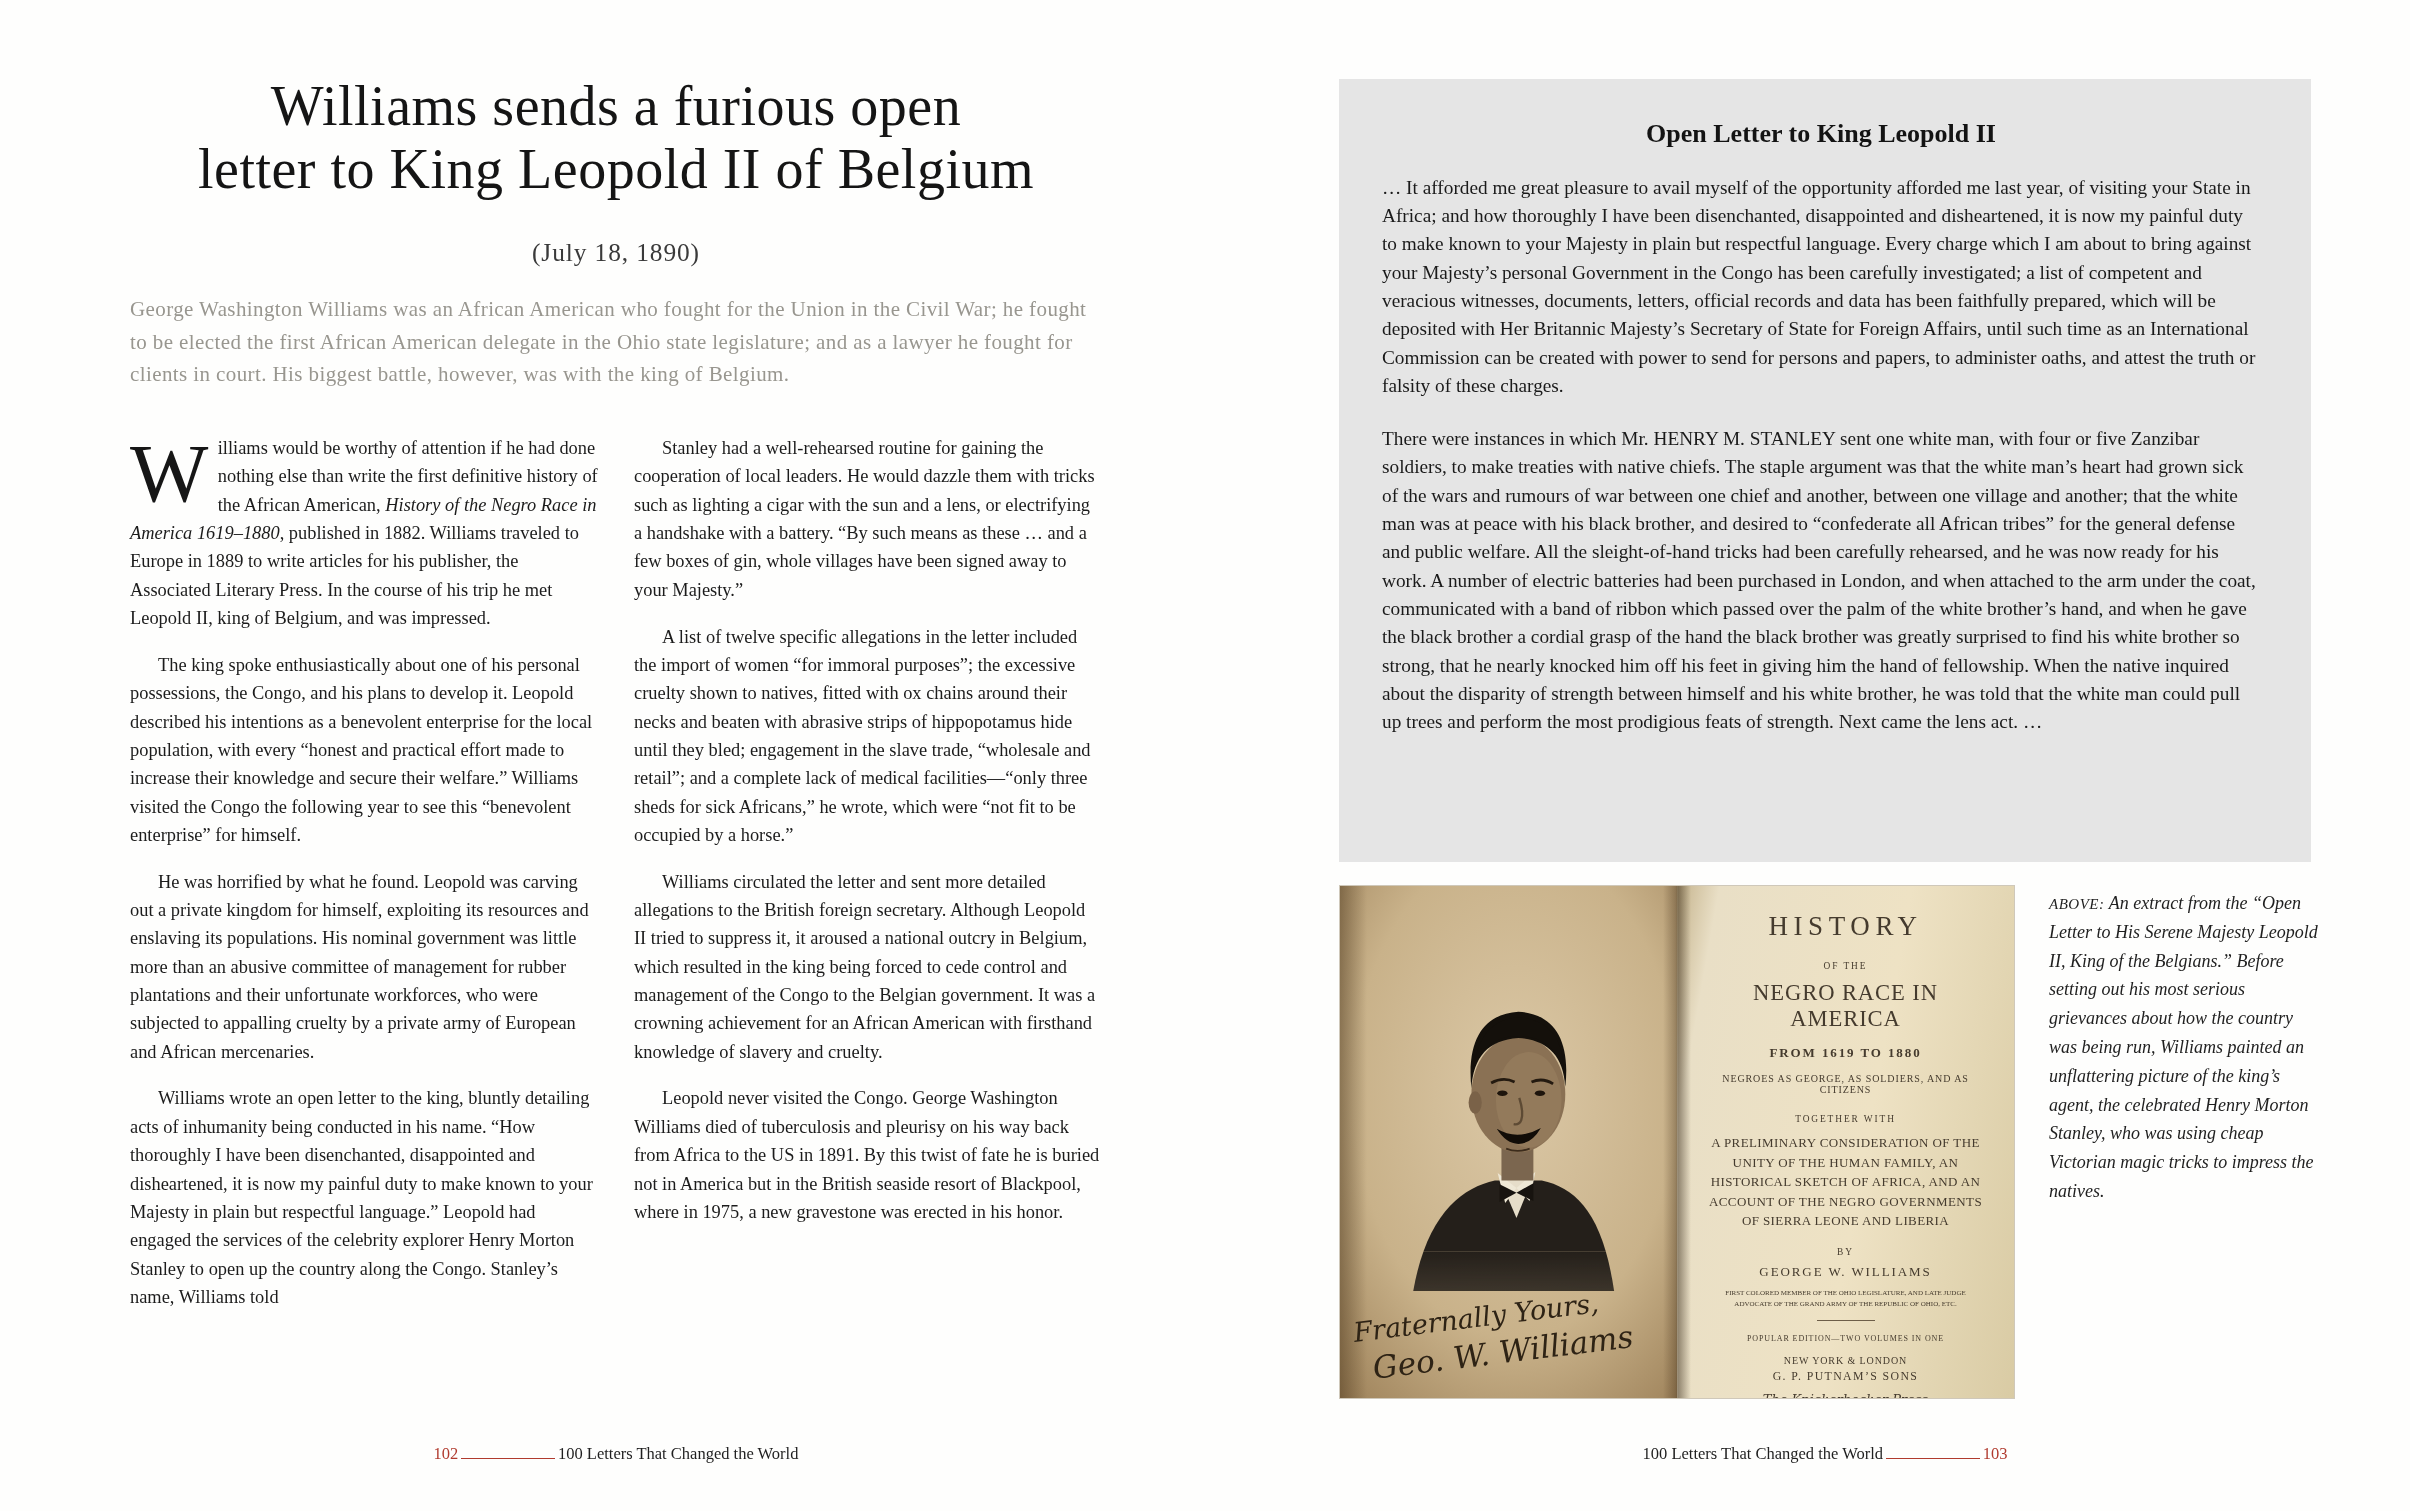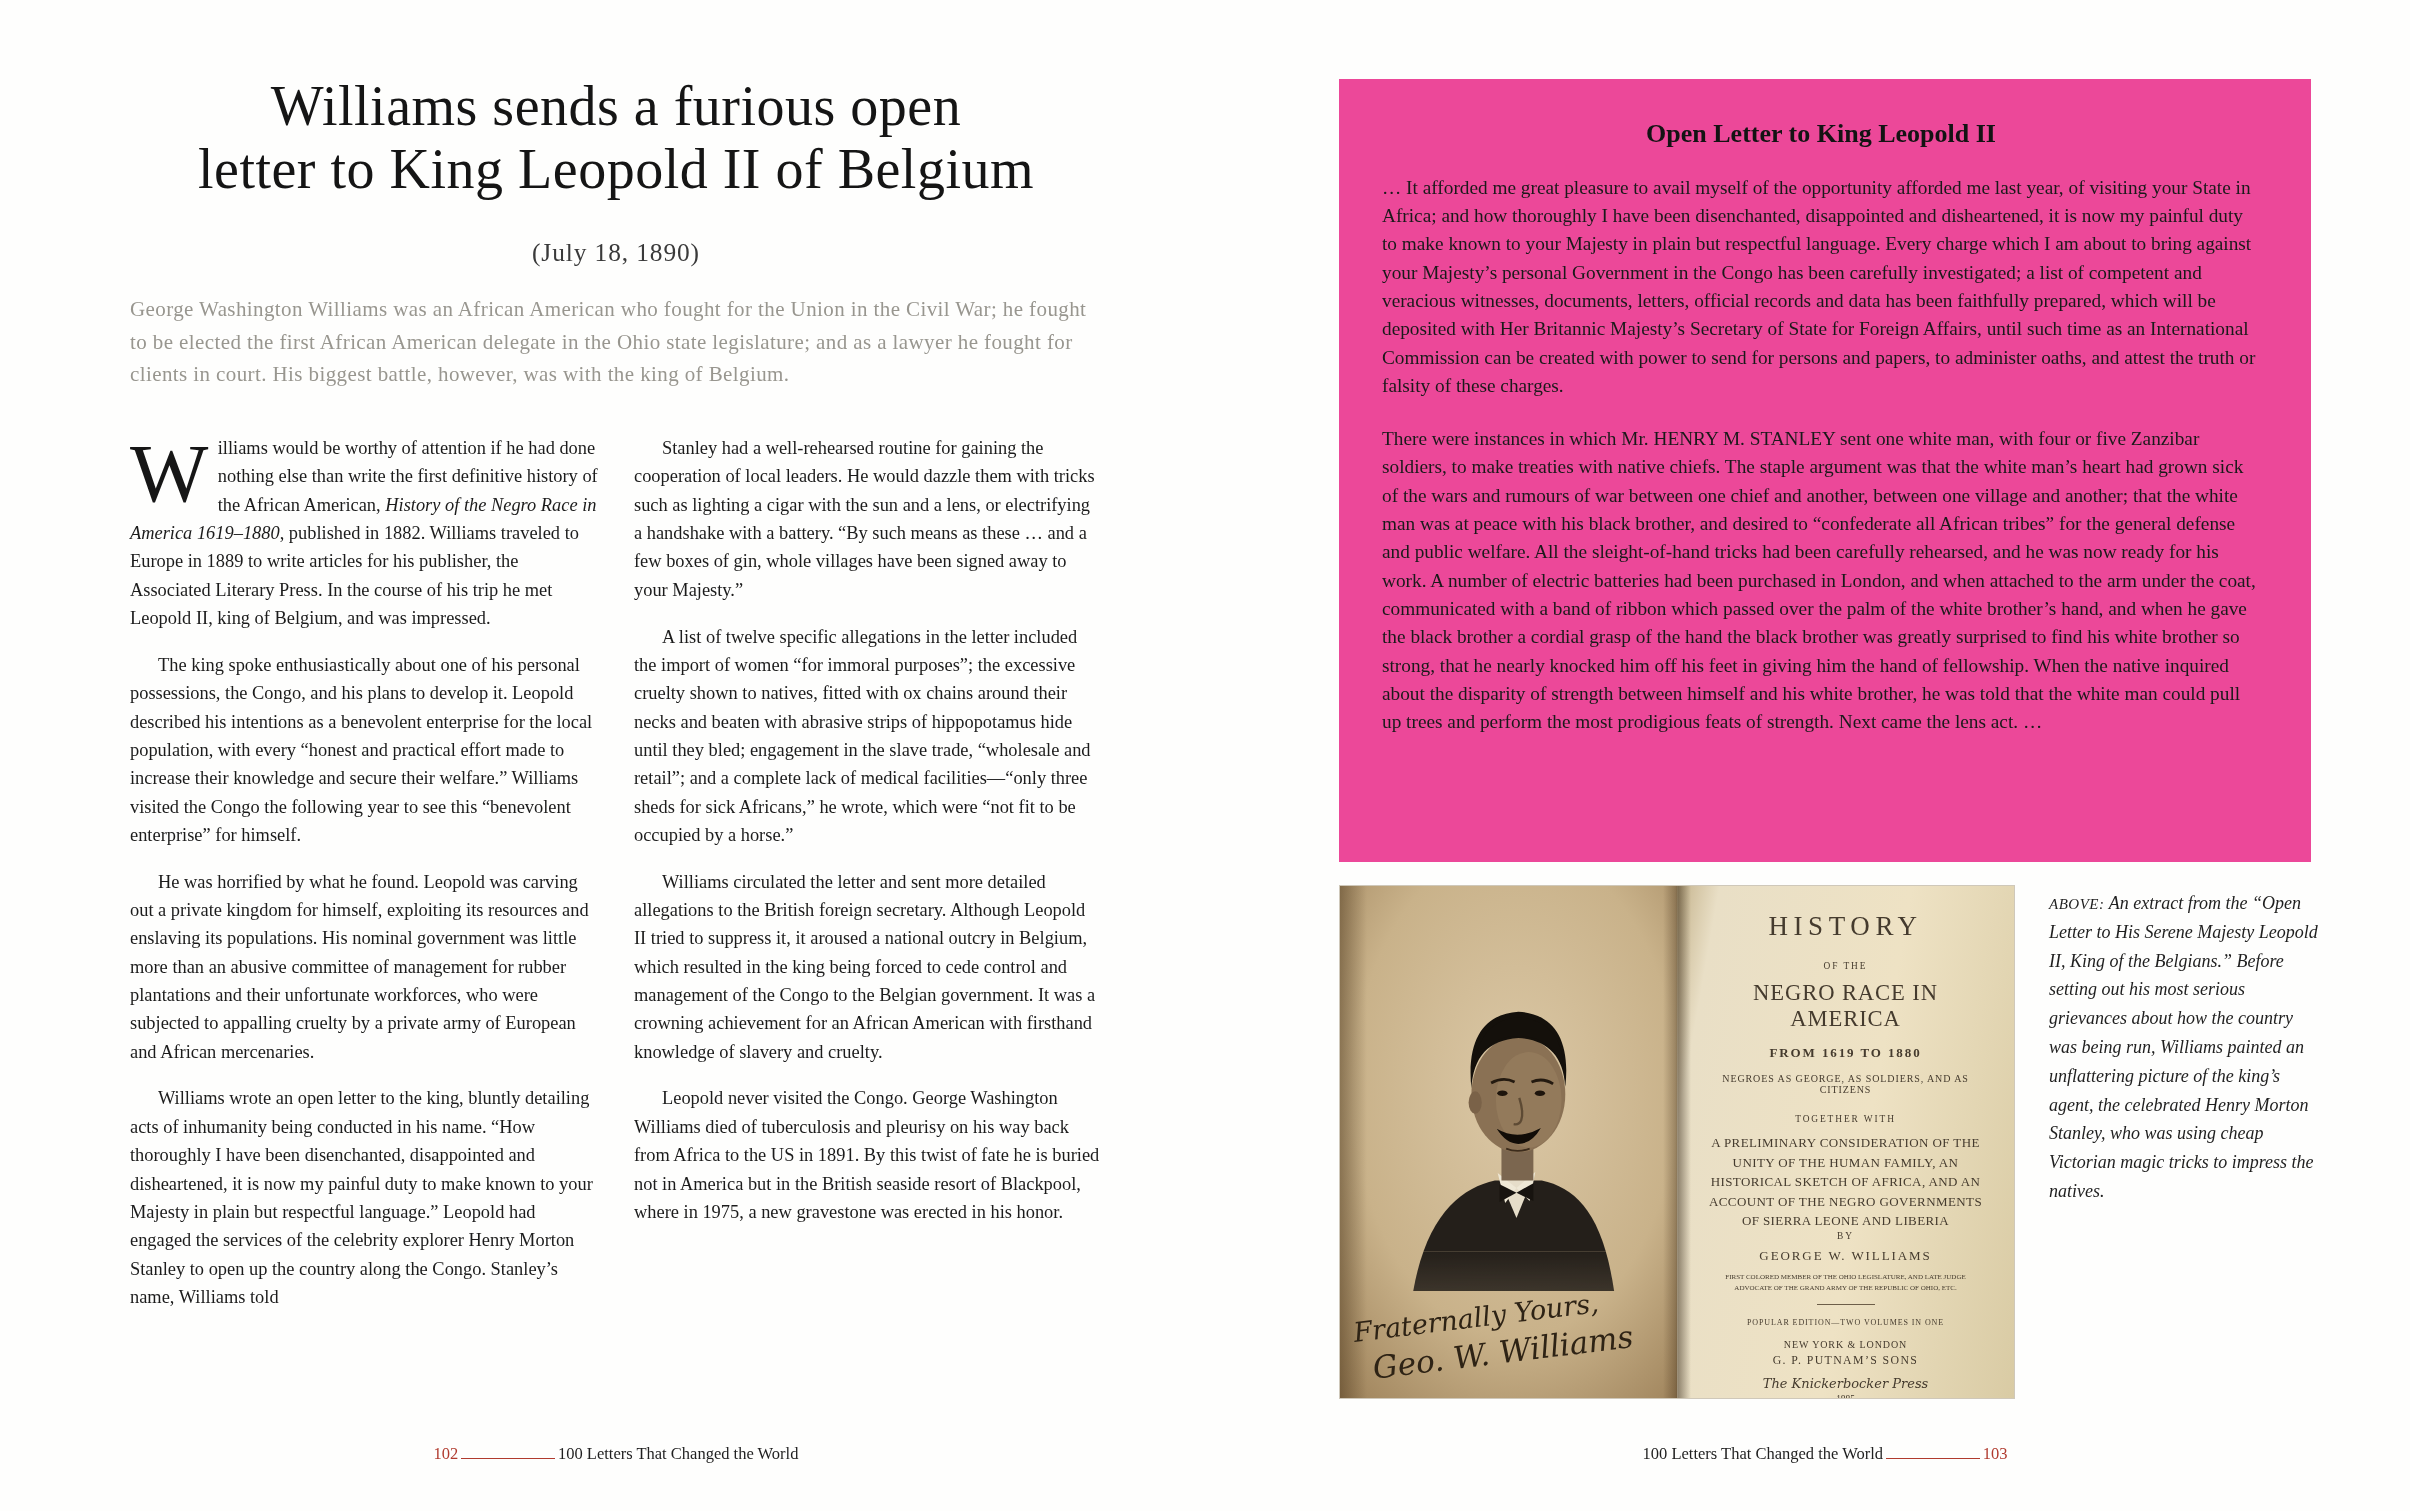--- a/index.html
+++ b/index.html
@@ -19,21 +19,21 @@
   .col{width:468px;}
   .bp{font-size:18.4px;line-height:1.54;color:#1c1c1c;text-align:left;}
   .bp.indent{text-indent:28px;}
   .dropcap{float:left;font-size:83px;line-height:.76;padding:7.5px 9.4px 0 0;color:#161616;}
   .page-footer{position:absolute;bottom:47px;left:0;width:100%;text-align:center;font-size:16.5px;color:#1f1f1f;white-space:nowrap;}
   .pgnum{color:#b03a2e;}
   .frule{display:inline-block;width:94px;height:2.8px;border-bottom:1.1px solid #b03a2e;margin:0 2.8px;}
 
   
   .right-page{position:absolute;left:1339px;top:0;width:972px;height:1511px;}
-  .letter-box{position:absolute;left:0;top:79px;width:972px;height:783px;background:#ec4899;padding:40px 51px 0 43px;box-sizing:border-box;}
+  .letter-box{position:absolute;left:0;top:79px;width:972px;height:783px;background:#e5e5e5;padding:40px 51px 0 43px;box-sizing:border-box;}
   .letter-title{text-align:center;font-size:26px;font-weight:700;color:#131313;margin:0;}
   .letter-p{margin:24.5px 0 0 0;font-size:19.3px;line-height:1.47;color:#1a1a1a;}
 
   .book-photo{position:absolute;left:0;top:806px;width:676px;height:514px;display:flex;border:0.9px solid #cfc8ba;box-sizing:border-box;margin-top:79px;}
   .photo-left{position:relative;width:50%;height:100%;overflow:hidden;}
   .photo-left svg{display:block;width:100%;height:100%;}
   .signature{position:absolute;left:15px;bottom:24.5px;transform:rotate(-7deg);font-style:italic;color:#2e2315;font-size:27px;line-height:1.3;font-family:"DejaVu Serif", serif;}
   .sig2{margin-left:15px;font-size:31px;}
   .photo-right{position:relative;width:50%;height:100%;box-sizing:border-box;overflow:hidden;text-align:center;color:#453b2e;
     background:linear-gradient(100deg,#c4b28b 0%,#e9dfc6 10%,#eee2c4 55%,#dcce  a8 100%);
@@ -42,21 +42,21 @@
   .gutter{position:absolute;left:calc(50% - 14px);top:0;width:28px;height:100%;pointer-events:none;
     background:linear-gradient(90deg,rgba(60,40,18,0) 0%,rgba(60,40,18,.32) 44%,rgba(40,26,10,.45) 55%,rgba(60,40,18,0) 100%);}
 
   .tp-history{font-size:27px;letter-spacing:5.6px;}
   .tp-small{font-size:9.4px;letter-spacing:1.9px;margin-top:19px;}
   .tp-main{font-size:22.6px;letter-spacing:0.9px;margin-top:9.4px;}
   .tp-dates{font-size:13px;font-weight:700;letter-spacing:1.9px;margin-top:13px;}
   .tp-rule{width:58px;border-top:0.9px solid #6d5e49;margin:11.3px auto 0;}
   .tp-sub{font-size:10px;letter-spacing:0.9px;margin-top:12.2px;}
   .tp-desc{font-size:13px;line-height:1.5;letter-spacing:0.4px;margin-top:9.4px;padding:0 5.6px;}
-  .tp-by{font-size:9.4px;letter-spacing:1.9px;margin-top:0;}
+  .tp-by{font-size:9.4px;letter-spacing:1.9px;margin-top:16px;}
   .tp-author{font-size:13px;letter-spacing:1.9px;margin-top:6.6px;}
   .tp-cred{font-size:7px;line-height:1.5;margin-top:8.5px;padding:0 9.4px;}
   .tp-edition{font-size:8px;letter-spacing:0.9px;margin-top:13px;}
   .tp-city{font-size:10px;letter-spacing:0.9px;margin-top:11.3px;}
   .tp-pub{font-size:11.8px;letter-spacing:1.4px;margin-top:3.8px;}
   .tp-press{font-size:13px;font-style:italic;margin-top:8px;font-family:"DejaVu Serif",serif;}
   .tp-year{font-size:9.4px;margin-top:2.8px;}
 
   .caption{position:absolute;left:710px;top:889px;width:275px;font-style:italic;font-size:18px;line-height:1.6;color:#1f1f1f;}
   .caption p{margin:0 0 5.6px 0;}

